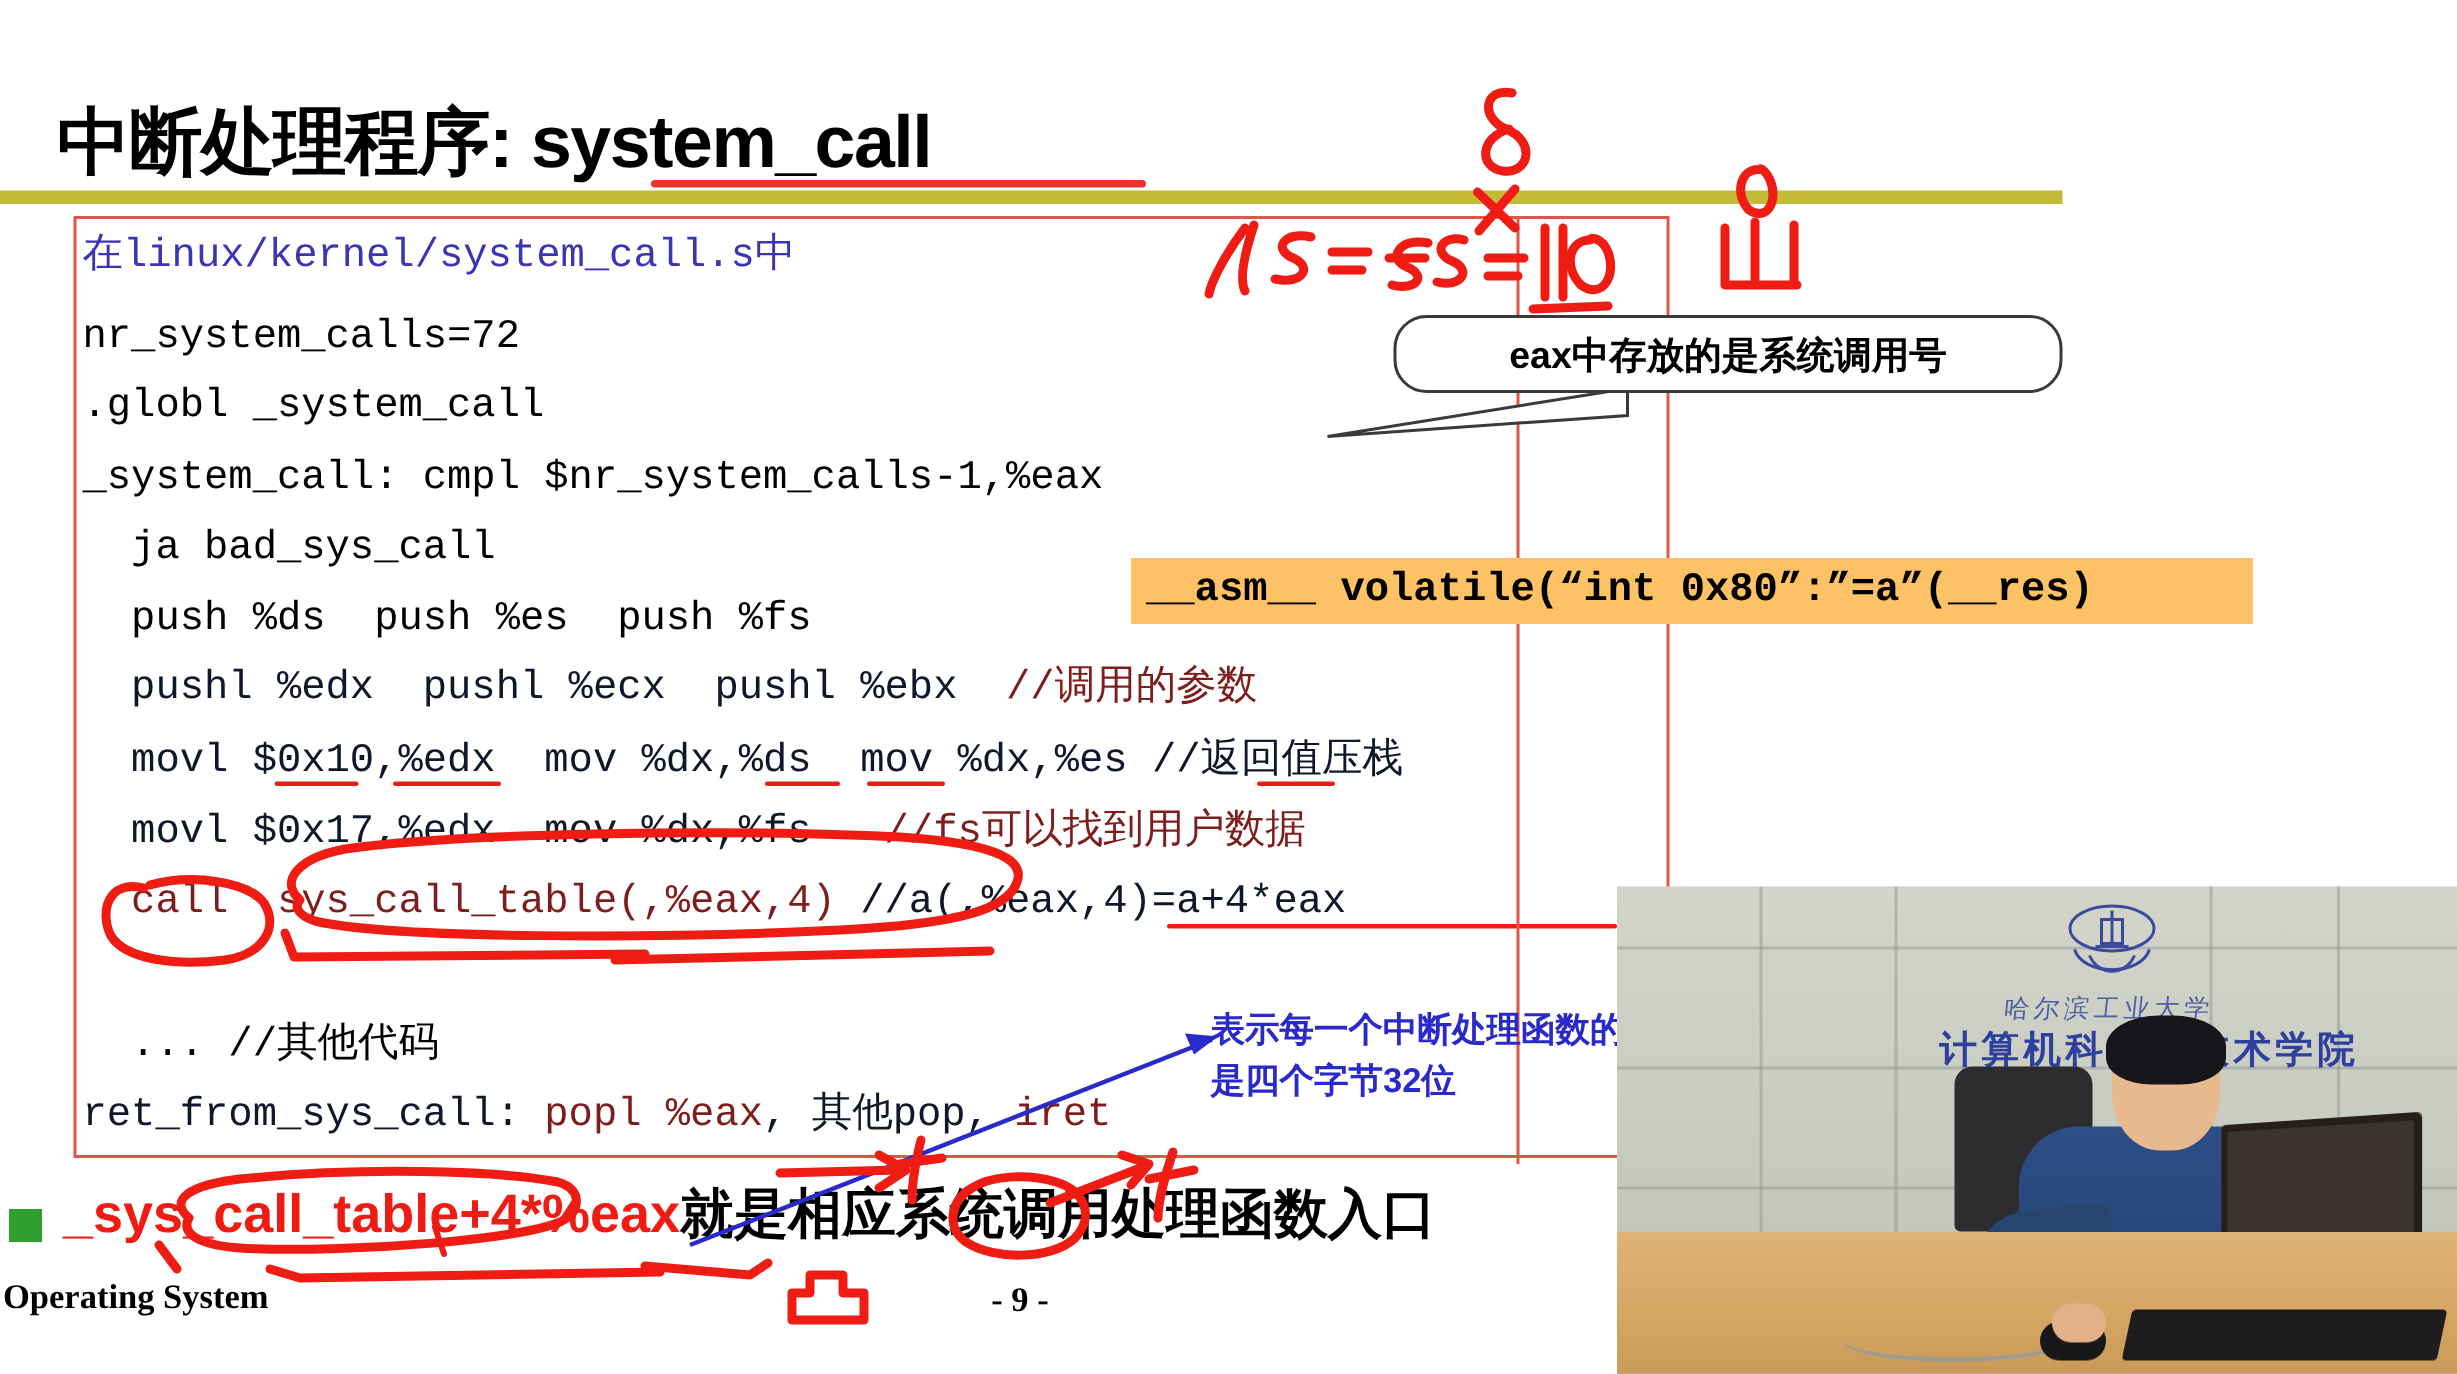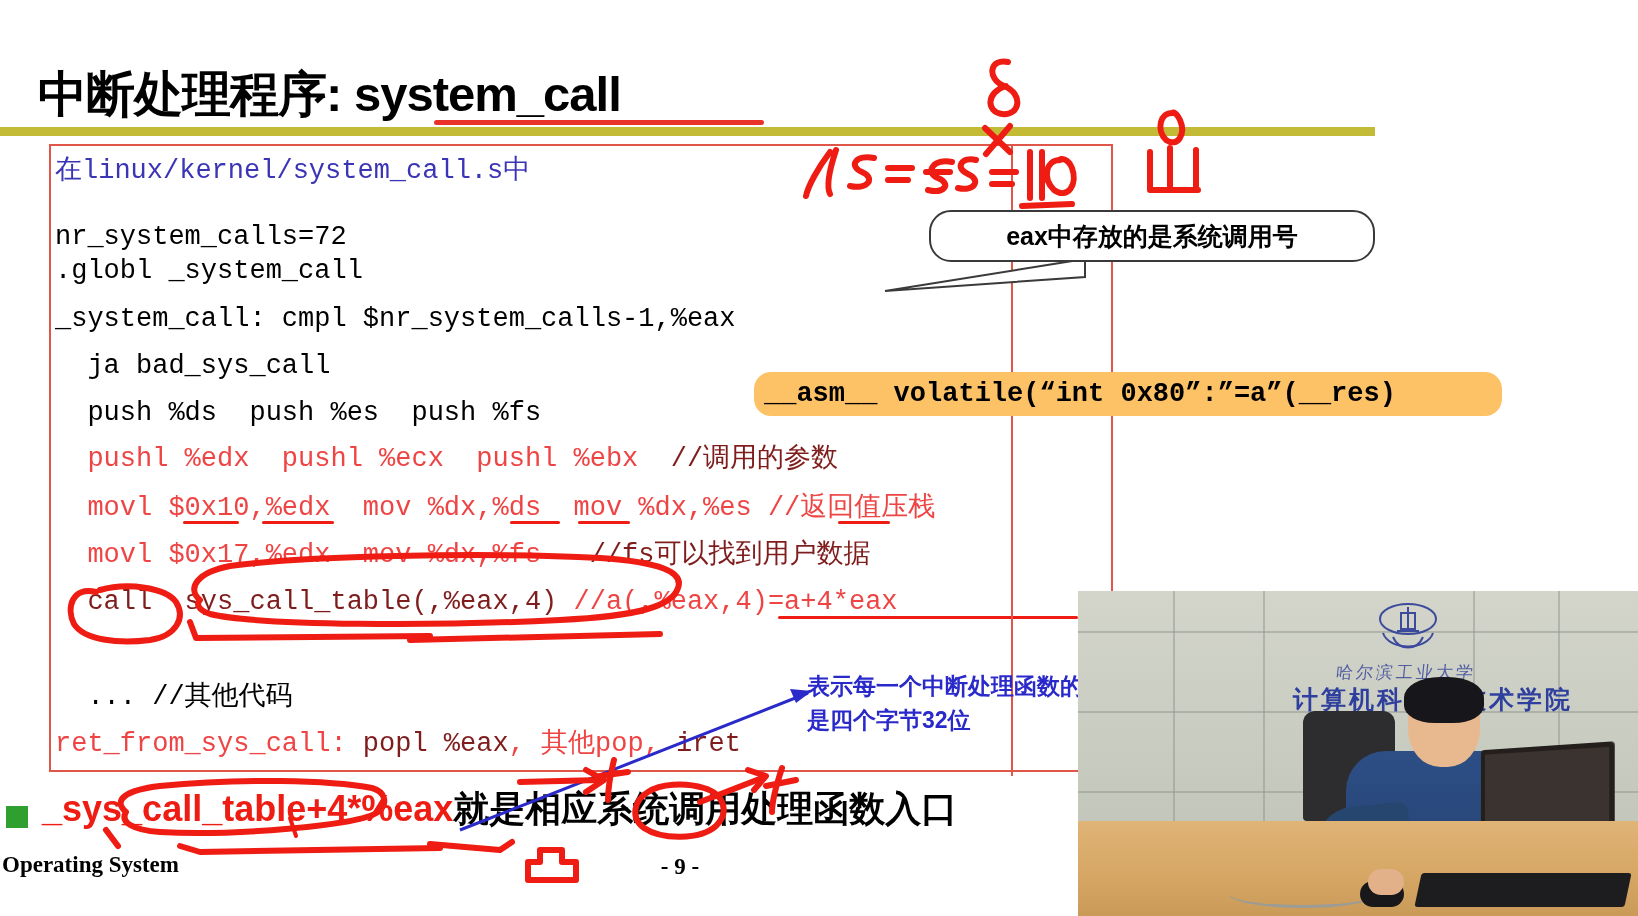--- a/index.html
+++ b/index.html
@@ -58,21 +58,21 @@
     left:55px;
     font-family:"Liberation Mono","DejaVu Sans Mono",monospace;
     font-weight:normal;
     font-size:27px;
     color:#000;
     white-space:pre;
     line-height:1;
   }
   .code.blue{color:#3b34b5;}
   .red{color:#7f1d1d;}
-  .blk{color:#ef4444;margin-top:16px;}
+  .blk{color:#0f172a;margin-top:16px;}
 
   
   .pen-ul{
     position:absolute;
     height:3px;background:#ee1c12;border-radius:2px;
   }
 
   
   .bubble{
     position:absolute;
@@ -98,21 +98,20 @@
   
   .asm-box{
     position:absolute;
     left:754px; top:372px;
     width:748px;height:44px;
     background:#fcc濃;
     background:#fdc martian;
     background:#fdc266;
     display:flex;align-items:center;
     z-index:6;
-    border-radius:17px;
   }
   .asm-text{
     font-family:"Liberation Mono","DejaVu Sans Mono",monospace;
     font-weight:bold;font-size:27px;color:#000;
     white-space:pre;padding-left:10px;
   }
 
   
   .blue-note{
     position:absolute;
@@ -253,21 +252,21 @@
 <div id="slide">
 
   <div class="slide-title">中断处理程序: system_call</div>
   <div class="title-underline"></div>
 
   <div class="gold-bar"></div>
 
   <div class="code-frame"></div>
 
   <div class="code blue" style="top:158px;left:55px;">在linux/kernel/system_call.s中</div>
-  <div class="code" style="top:224px;left:55px;">nr_system_calls=72</div>
+  <div class="code" style="top:212px;left:55px;">nr_system_calls=72</div>
   <div class="code" style="top:258px;left:55px;">.globl _system_call</div>
   <div class="code" style="top:306px;left:55px;">_system_call: cmpl $nr_system_calls-1,%eax</div>
   <div class="code" style="top:353px;left:55px;">  ja bad_sys_call</div>
   <div class="code" style="top:400px;left:55px;">  push %ds  push %es  push %fs</div>
 
   <div class="code" style="top:446px;left:55px;"><span class="blk">  pushl %edx  pushl %ecx  pushl %ebx  </span><span class="red">//调用的参数</span></div>
 
   <div class="code" style="top:495px;left:55px;"><span class="blk">  movl $0x10,%edx  mov %dx,%ds  mov %dx,%es </span><span class="blk">//返回值压栈</span></div>
 
   <div class="code" style="top:542px;left:55px;"><span class="blk">  movl $0x17,%edx  mov %dx,%fs   </span><span class="red">//fs可以找到用户数据</span></div>

